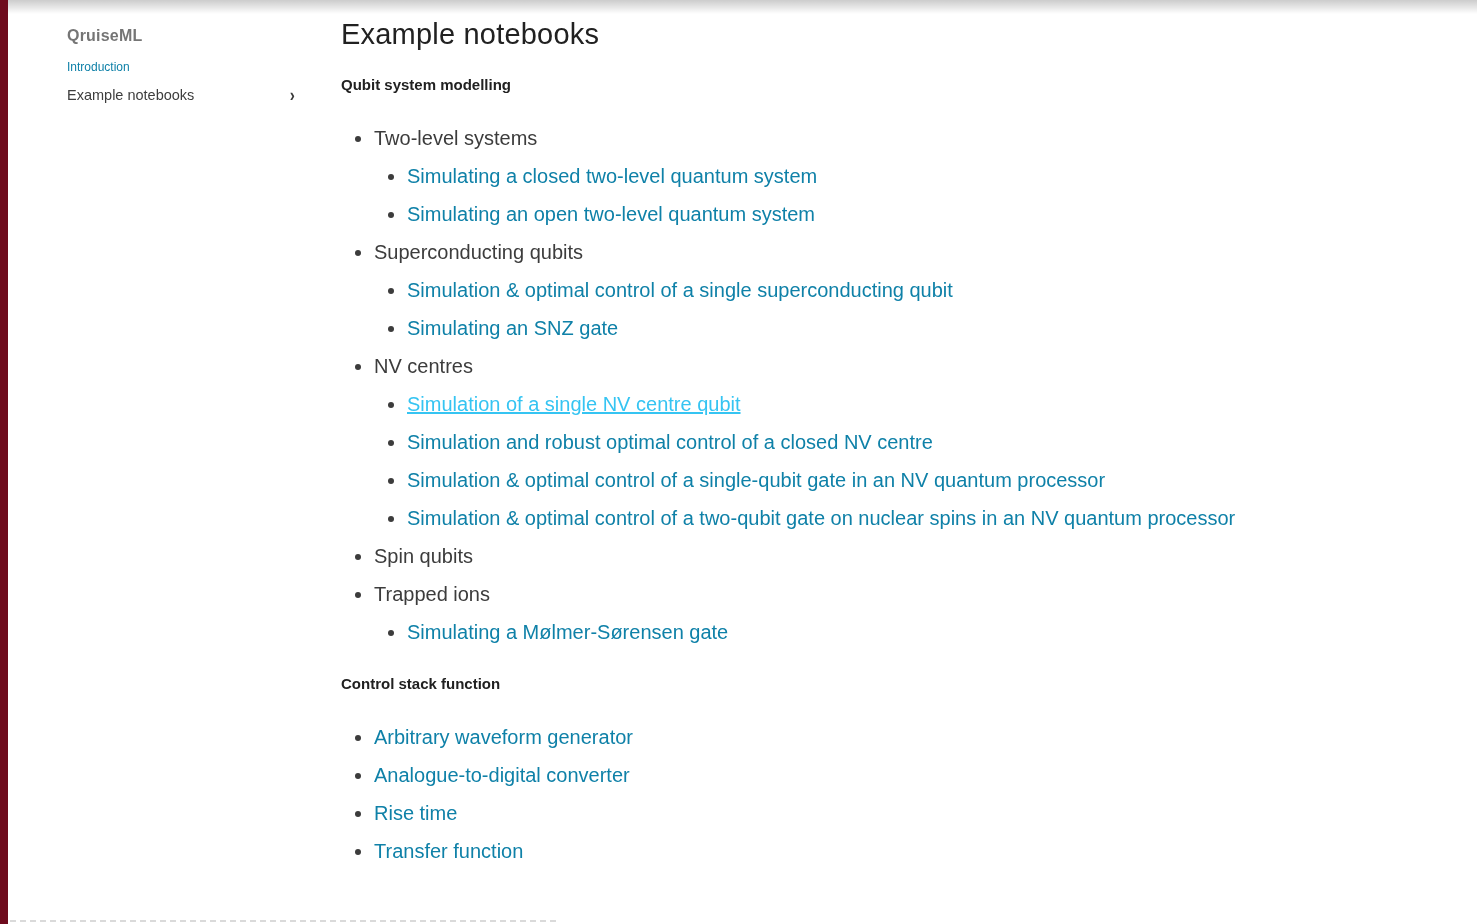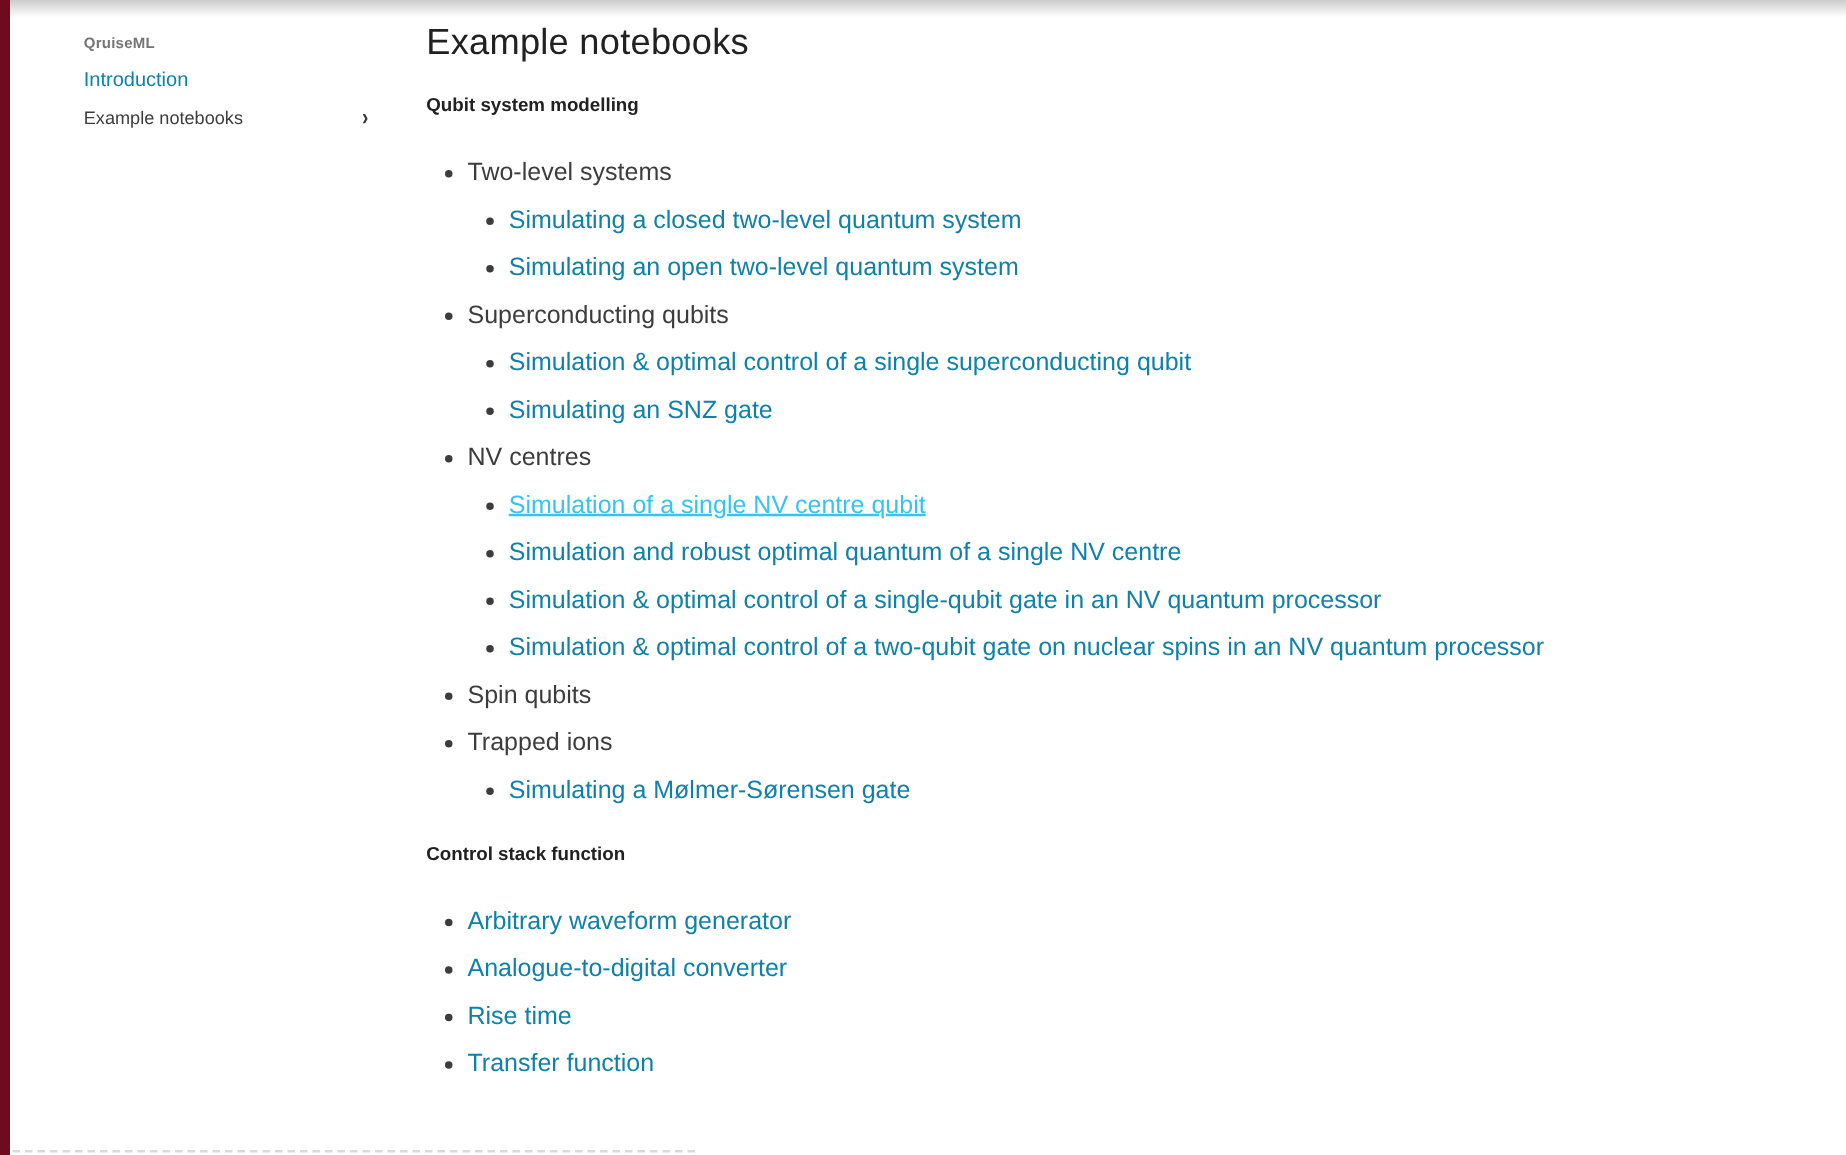--- a/index.html
+++ b/index.html
@@ -14,22 +14,22 @@
   html,body{width:1477px;height:924px;background:#fff;overflow:hidden;
     font-family:"Liberation Sans","DejaVu Sans",sans-serif;}
   body{position:relative;}
 
   .accent-bar{position:absolute;left:0;top:0;width:8px;height:924px;background:var(--accent);}
   .top-shadow{position:absolute;left:8px;right:0;top:0;height:14px;
     background:linear-gradient(to bottom,rgba(0,0,0,0.20),rgba(0,0,0,0.0));pointer-events:none;}
 
   
   .sidebar{position:absolute;left:67px;top:27px;width:230px;}
-  .brand{font-size:12px;font-weight:bold;color:var(--brand-text);letter-spacing:.2px;margin-bottom:15px;}
-  .nav-link{display:block;font-size:16px;color:var(--link);text-decoration:none;margin-bottom:13px;cursor:pointer;}
+  .brand{font-size:16px;font-weight:bold;color:var(--brand-text);letter-spacing:.2px;margin-bottom:15px;}
+  .nav-link{display:block;font-size:12px;color:var(--link);text-decoration:none;margin-bottom:13px;cursor:pointer;}
   .nav-row{display:flex;align-items:center;justify-content:space-between;font-size:14.5px;
     color:#3d3d3d;cursor:pointer;}
   .chevron{font-size:19px;line-height:14px;color:#3a3a3a;font-weight:bold;
     transform:scaleX(.8);display:inline-block;margin-right:2px;}
 
   
   .main{position:absolute;left:341px;top:0;width:1110px;}
   h1{font-size:29px;font-weight:400;color:var(--heading-text);margin:18px 0 25px;letter-spacing:.2px;}
   h2{font-size:15px;font-weight:bold;color:var(--heading-text);margin:0 0 36px;}
 
@@ -65,21 +65,21 @@
         <li><span>Two-level systems</span><ul class="sub">
             <li><a class="doc-link">Simulating a closed two-level quantum system</a></li>
             <li><a class="doc-link">Simulating an open two-level quantum system</a></li>
           </ul></li>
         <li><span>Superconducting qubits</span><ul class="sub">
             <li><a class="doc-link">Simulation &amp; optimal control of a single superconducting qubit</a></li>
             <li><a class="doc-link">Simulating an SNZ gate</a></li>
           </ul></li>
         <li><span>NV centres</span><ul class="sub">
             <li><a class="doc-link active">Simulation of a single NV centre qubit</a></li>
-            <li><a class="doc-link">Simulation and robust optimal quantum of a single NV centre</a></li>
+            <li><a class="doc-link">Simulation and robust optimal control of a closed NV centre</a></li>
             <li><a class="doc-link">Simulation &amp; optimal control of a single-qubit gate in an NV quantum processor</a></li>
             <li><a class="doc-link">Simulation &amp; optimal control of a two-qubit gate on nuclear spins in an NV quantum processor</a></li>
           </ul></li>
         <li><span>Spin qubits</span></li>
         <li><span>Trapped ions</span><ul class="sub">
             <li><a class="doc-link">Simulating a Mølmer-Sørensen gate</a></li>
           </ul></li>
       </ul>
   </section>
 

